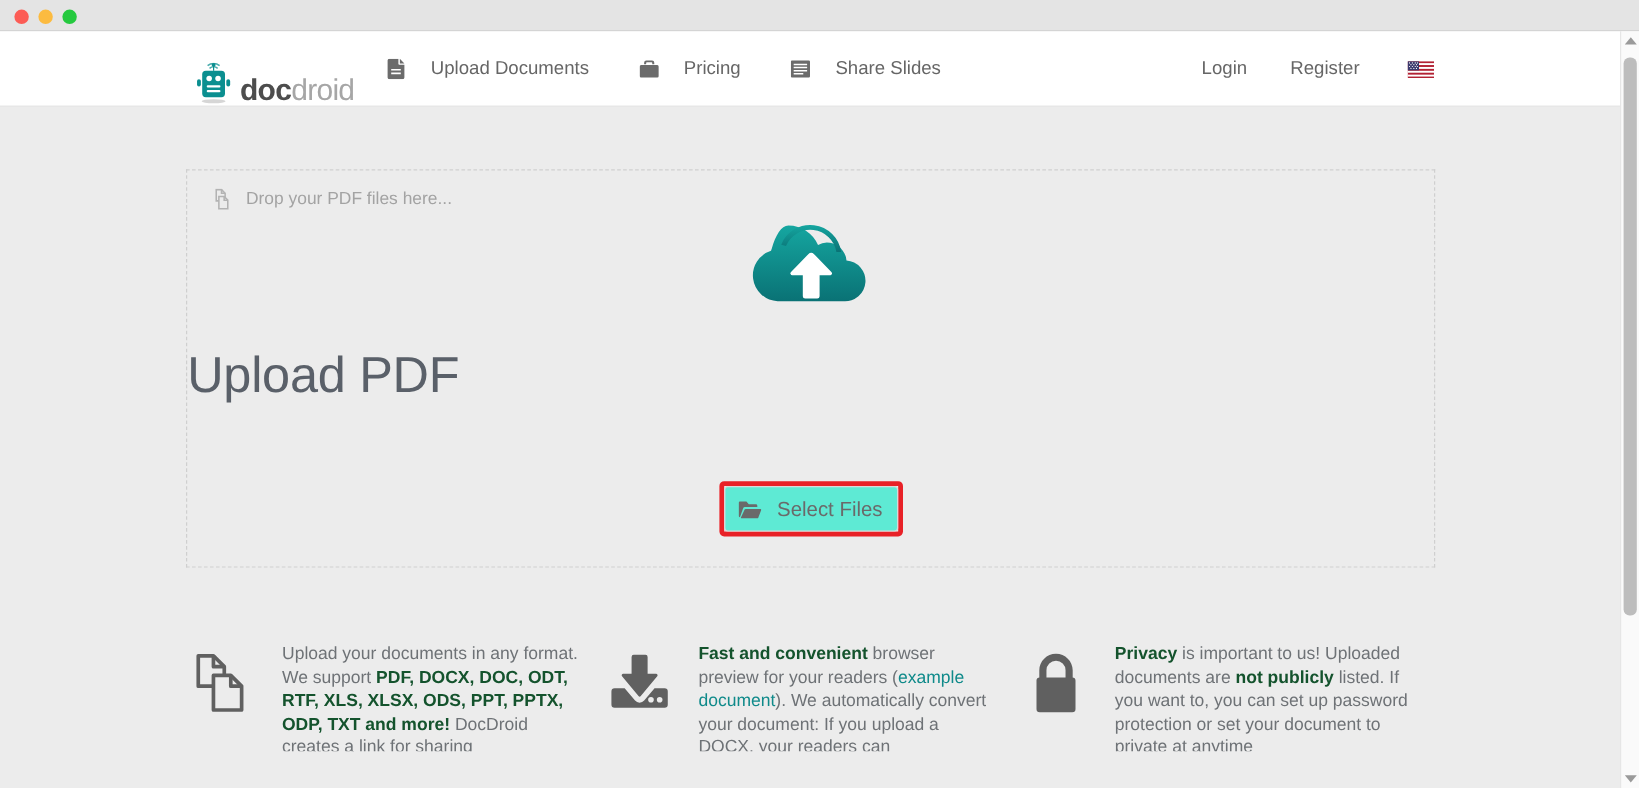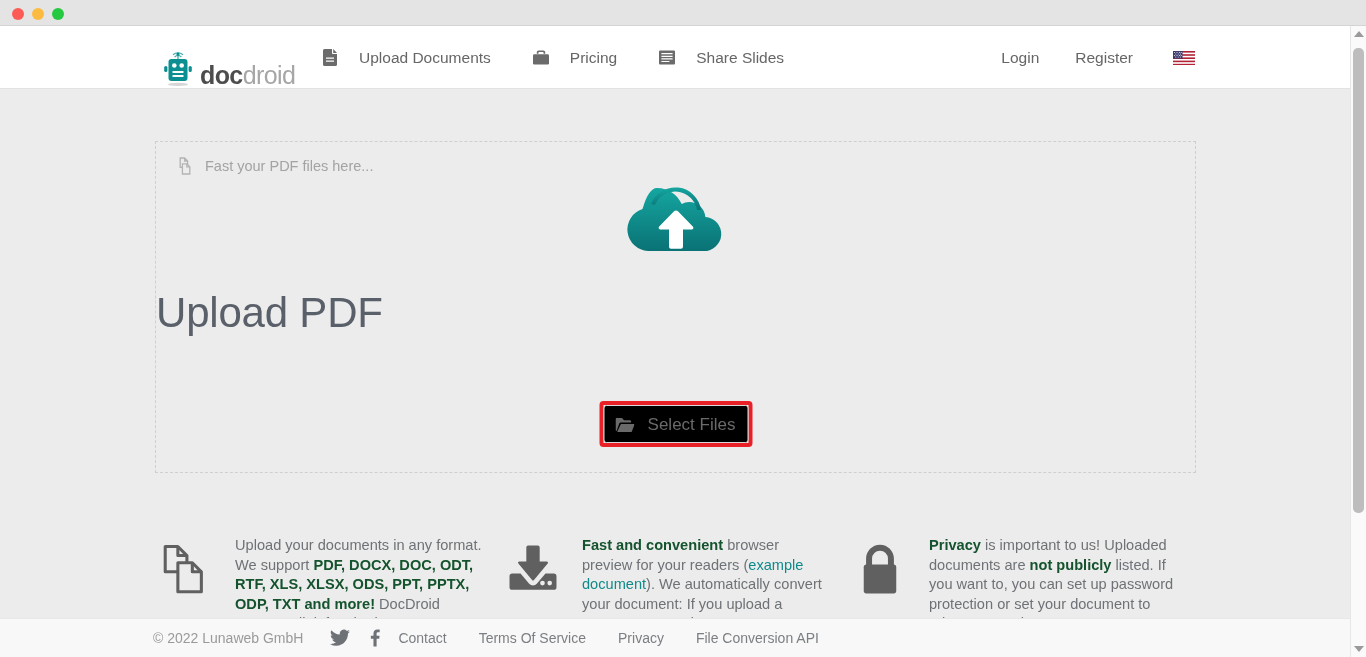--- a/index.html
+++ b/index.html
@@ -188,21 +188,21 @@
     padding: 0;
     line-height: 0;
   }
   .select-btn {
     display: flex;
     align-items: center;
     justify-content: center;
     gap: 13px;
     width: 145px;
     height: 38px;
-    background: #000000;
+    background: #5eead4;
     border: 1px solid #d9d9d9;
     border-radius: 3px;
     color: #6a6a6a;
     font-size: 17px;
     font-family: "Liberation Sans", sans-serif;
     cursor: pointer;
     line-height: 1;
   }
   .folder-icon { width: 19px; height: 15px; color: #6a6a6a; }
   .folder-icon svg { width: 100%; height: 100%; display: block; }
@@ -413,21 +413,21 @@
 
       <div class="drop-hint">
         <span class="drop-hint-icon">
           <svg viewBox="0 0 17 18" xmlns="http://www.w3.org/2000/svg" fill="none" stroke="currentColor" stroke-width="1.3">
             <path d="M4.2 1h4.4l3 3v6.4H4.2z"></path>
             <path d="M8.6 1v3h3"></path>
             <path d="M6.4 6.8h4.4l3 3V17H6.4z" fill="#ececec"></path>
             <path d="M10.8 6.8v3h3"></path>
           </svg>
         </span>
-        <span>Fast your PDF files here...</span>
+        <span>Drop your PDF files here...</span>
       </div>
 
       <div class="cloud-wrap">
         <svg viewBox="0 0 110 88" xmlns="http://www.w3.org/2000/svg">
           <defs>
             <linearGradient id="cloudGrad" x1="0" y1="0" x2="0" y2="1">
               <stop offset="0%" stop-color="#15a6a0"></stop>
               <stop offset="100%" stop-color="#0a7275"></stop>
             </linearGradient>
           </defs>
@@ -490,40 +490,20 @@
             <rect x="13" y="25" width="36" height="32" rx="3"></rect>
           </svg>
         </span>
         <div class="feature-text">
           <b>Privacy</b><span> is important to us! Uploaded documents are </span><b>not publicly</b><span> listed. If you want to, you can set up password protection or set your document to private at anytime</span>
         </div>
       </div>
 
     </section>
 
-    <footer class="site-footer">
-      <span class="copyright">© 2022 Lunaweb GmbH</span>
-
-      <span class="social">
-        <svg viewBox="0 0 20 17" xmlns="http://www.w3.org/2000/svg" fill="currentColor">
-          <path d="M20 2a8.2 8.2 0 0 1-2.36.65A4.1 4.1 0 0 0 19.44.38a8.2 8.2 0 0 1-2.6 1A4.1 4.1 0 0 0 9.85 5.1 11.64 11.64 0 0 1 1.39.75a4.1 4.1 0 0 0 1.27 5.47A4.07 4.07 0 0 1 .8 5.7v.05a4.1 4.1 0 0 0 3.29 4.02 4.1 4.1 0 0 1-1.85.07 4.1 4.1 0 0 0 3.83 2.85A8.23 8.23 0 0 1 0 14.4a11.61 11.61 0 0 0 6.29 1.84c7.55 0 11.68-6.25 11.68-11.67l-.01-.53A8.34 8.34 0 0 0 20 2z"></path>
-        </svg>
-      </span>
-
-      <span class="social">
-        <svg viewBox="0 0 20 17" xmlns="http://www.w3.org/2000/svg" fill="currentColor">
-          <path d="M12.6 17V9.25h2.6l.39-3.02h-2.99V4.3c0-.87.24-1.47 1.5-1.47h1.6V.12A21.5 21.5 0 0 0 13.36 0c-2.31 0-3.9 1.41-3.9 4v2.23H6.86v3.02h2.6V17z"></path>
-        </svg>
-      </span>
-
-      <a class="footer-link">Contact</a>
-      <a class="footer-link">Terms Of Service</a>
-      <a class="footer-link">Privacy</a>
-      <a class="footer-link">File Conversion API</a>
-    </footer>
 
   </div>
 
   <div class="scrollbar">
     <div class="sb-arrow up">
         <i></i>
       </div>
     <div class="sb-thumb"></div>
     <div class="sb-arrow down">
         <i></i>

